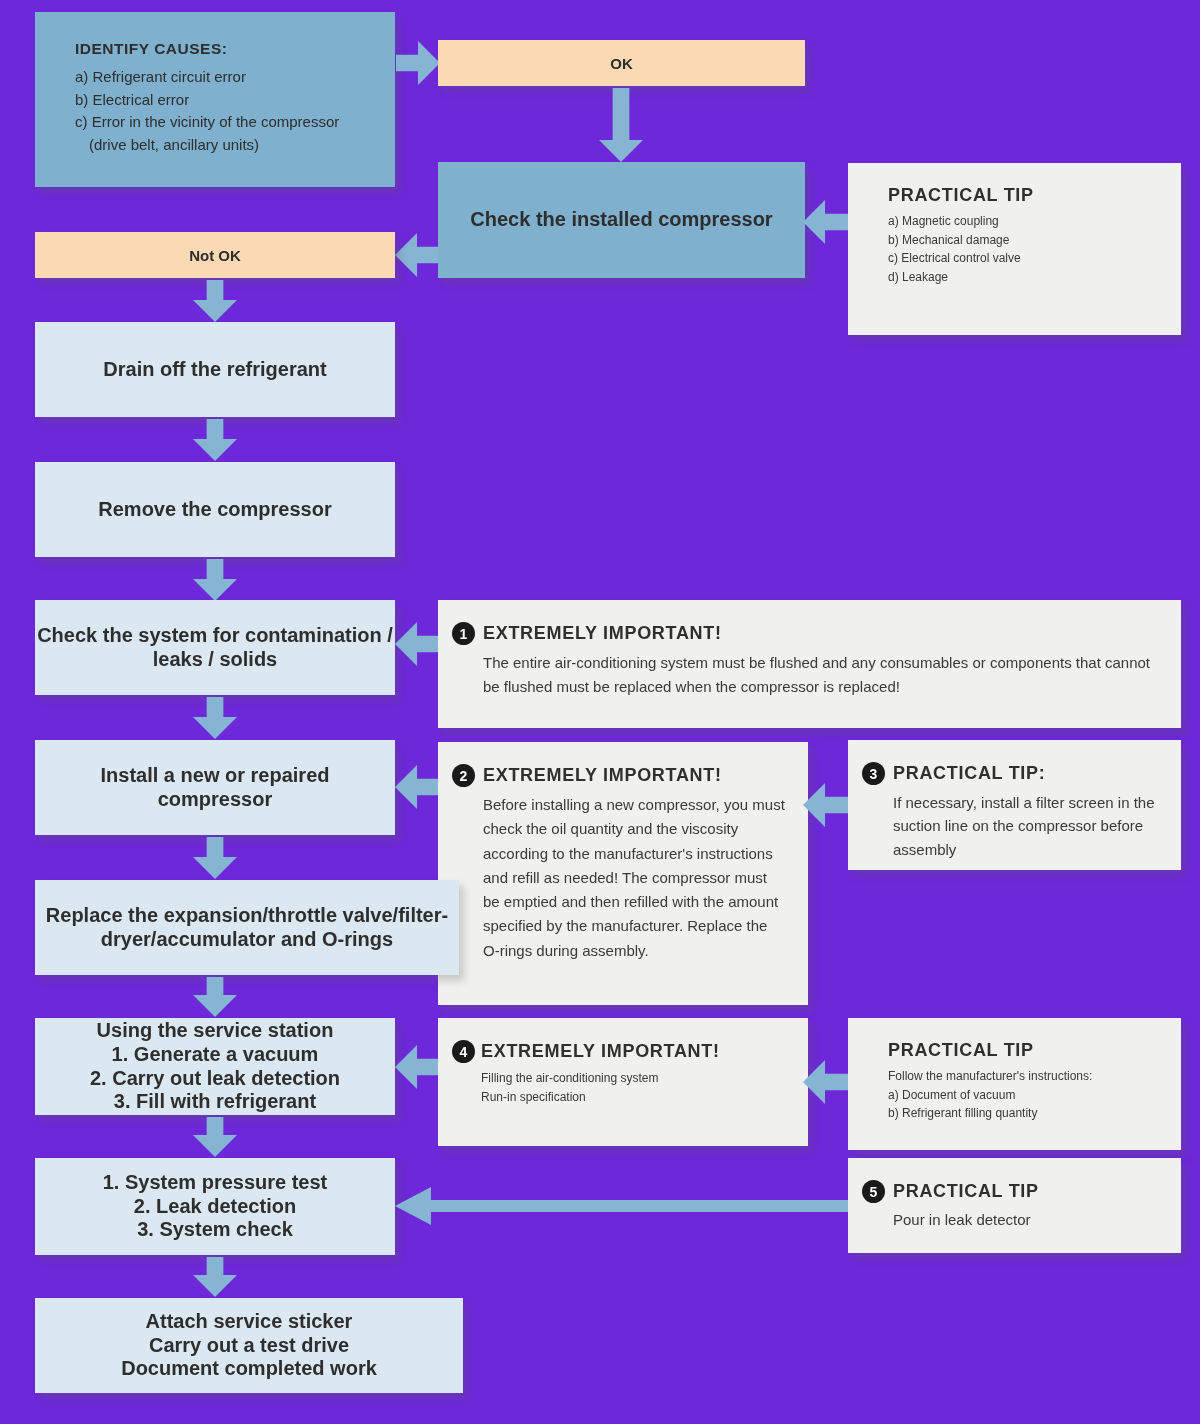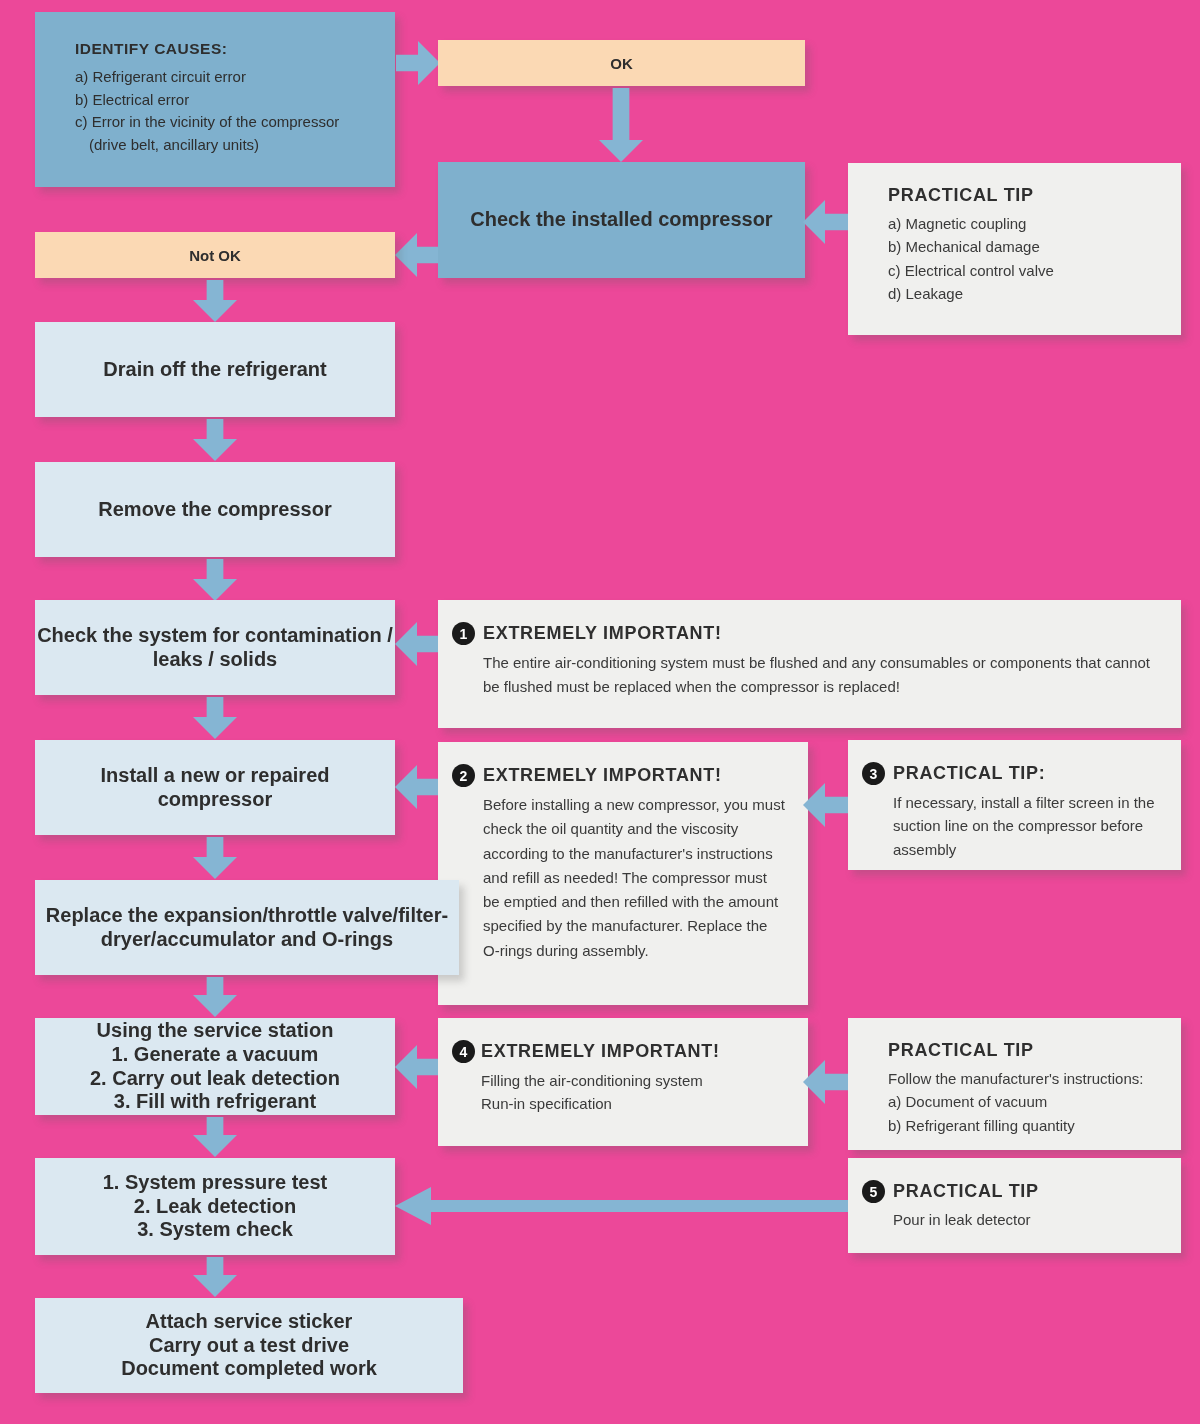--- a/index.html
+++ b/index.html
@@ -1,17 +1,17 @@
 <!DOCTYPE html>
 <html><head>
 <meta charset="utf-8">
 <style>
   html,body{margin:0;padding:0;background:#ffffff;}
   body{font-family:"Liberation Sans","DejaVu Sans",sans-serif;color:#2e2e2e;}
-  .canvas{position:relative;width:1200px;height:1424px;background:#ec4899;overflow:hidden;}
+  .canvas{position:relative;width:1200px;height:1424px;background:#6d28d9;overflow:hidden;}
 
   .box{position:absolute;box-sizing:border-box;box-shadow:5px 6px 7px rgba(90,90,90,0.25);}
   .blue{background:#7fb0cd;}
   .lightblue{background:#dbe8f1;}
   .peach{background:#fbd9b4;}
   .graybox{background:#f0f0ee;}
 
   .flow{display:flex;flex-direction:column;justify-content:center;align-items:center;
         text-align:center;font-weight:bold;font-size:20px;line-height:1.18;
         white-space:pre-line;color:#2e2e2e;}
@@ -22,21 +22,21 @@
   .identify .box-title{font-weight:bold;font-size:15.5px;letter-spacing:.5px;margin-bottom:8px;}
   .identify .line{font-size:15px;line-height:1.5;}
   .identify .indent{padding-left:14px;}
 
   .note{padding:22px 22px 18px 14px;color:#3a3a3a;}
   .note-head{display:flex;align-items:center;gap:8px;margin-bottom:6px;}
   .badge{flex:0 0 auto;width:23px;height:23px;border-radius:50%;background:#1a1a1a;color:#ffffff;
          display:flex;align-items:center;justify-content:center;font-size:14px;font-weight:bold;}
   .note-title{font-weight:bold;font-size:18px;letter-spacing:.7px;color:#2f2f2f;}
   .note-body{margin-left:31px;font-size:15px;line-height:1.62;}
-  .note .tip-line{margin-left:31px;font-size:15px;line-height:1.55;}
+  .note .tip-line{margin-left:31px;font-size:12px;line-height:1.55;}
   .note.no-badge{padding-left:40px;}
   .note.no-badge .note-body,.note.no-badge .tip-line{margin-left:0;}
 
   .arrow{position:absolute;background:#85b5d3;filter:drop-shadow(4px 5px 3px rgba(90,90,90,0.35));}
   .arr-down{width:44px;
     clip-path:polygon(31% 0,69% 0,69% calc(100% - 22px),100% calc(100% - 22px),50% 100%,0 calc(100% - 22px),31% calc(100% - 22px));}
   .arr-left{height:44px;
     clip-path:polygon(0 50%,22px 0,22px 31%,100% 31%,100% 69%,22px 69%,22px 100%);}
   .arr-right{height:44px;
     clip-path:polygon(100% 50%,calc(100% - 22px) 0,calc(100% - 22px) 31%,0 31%,0 69%,calc(100% - 22px) 69%,calc(100% - 22px) 100%);}

